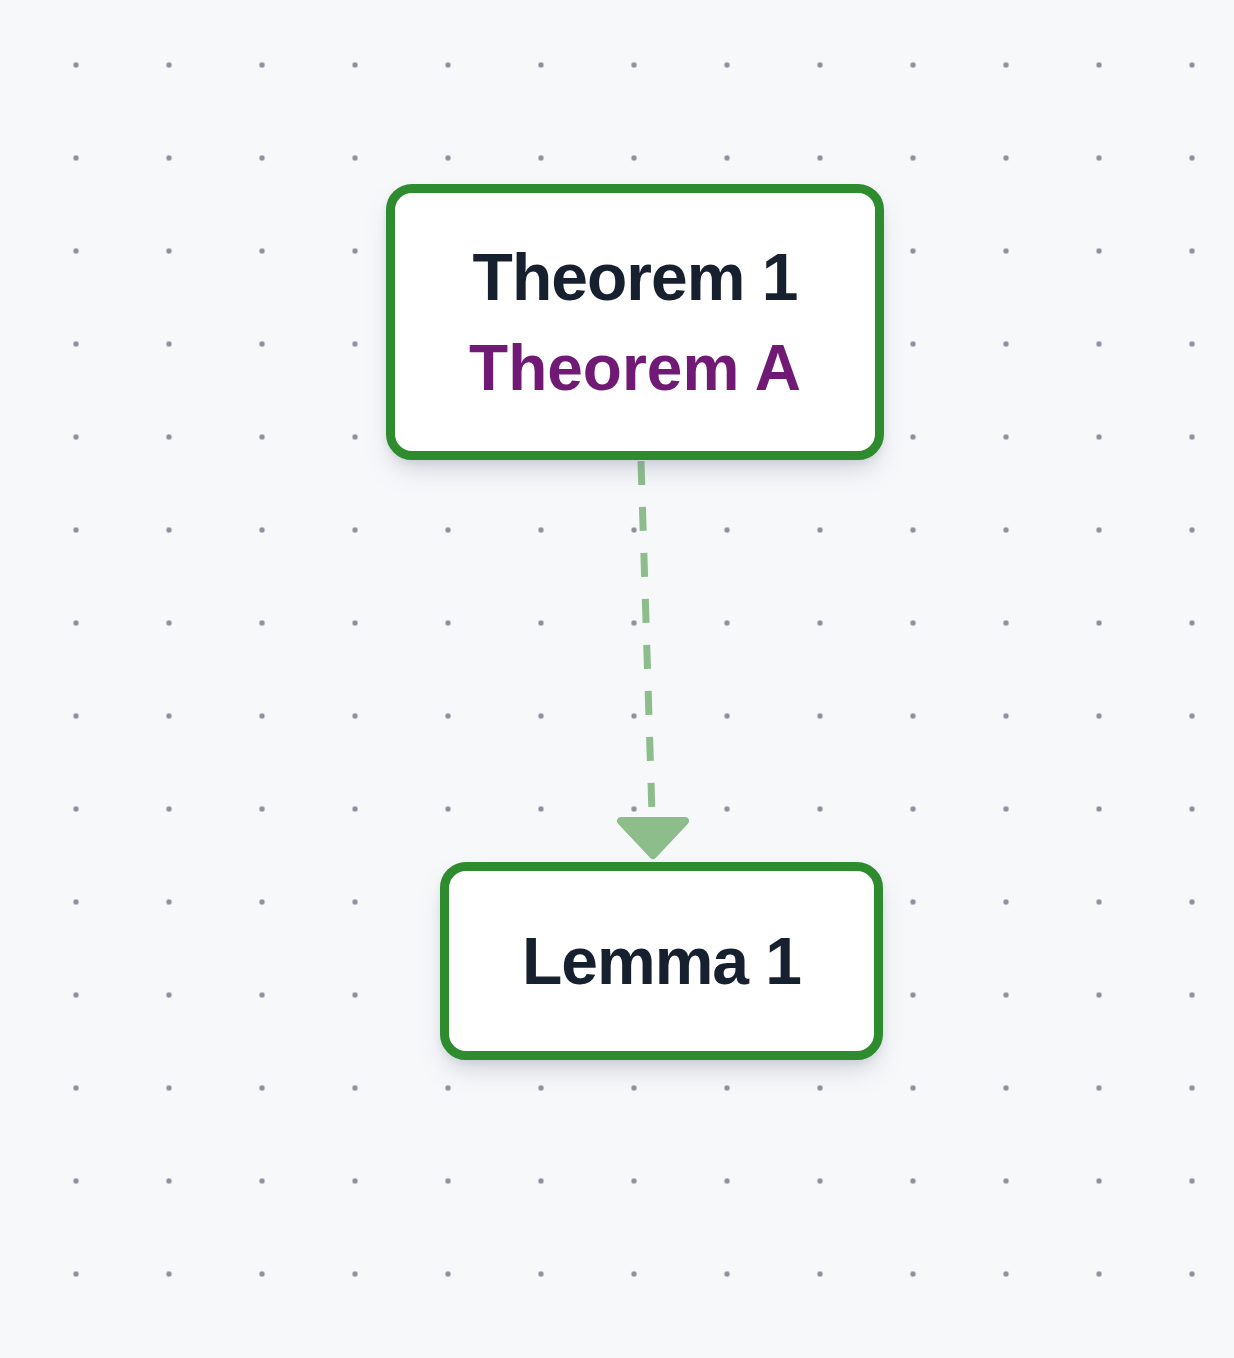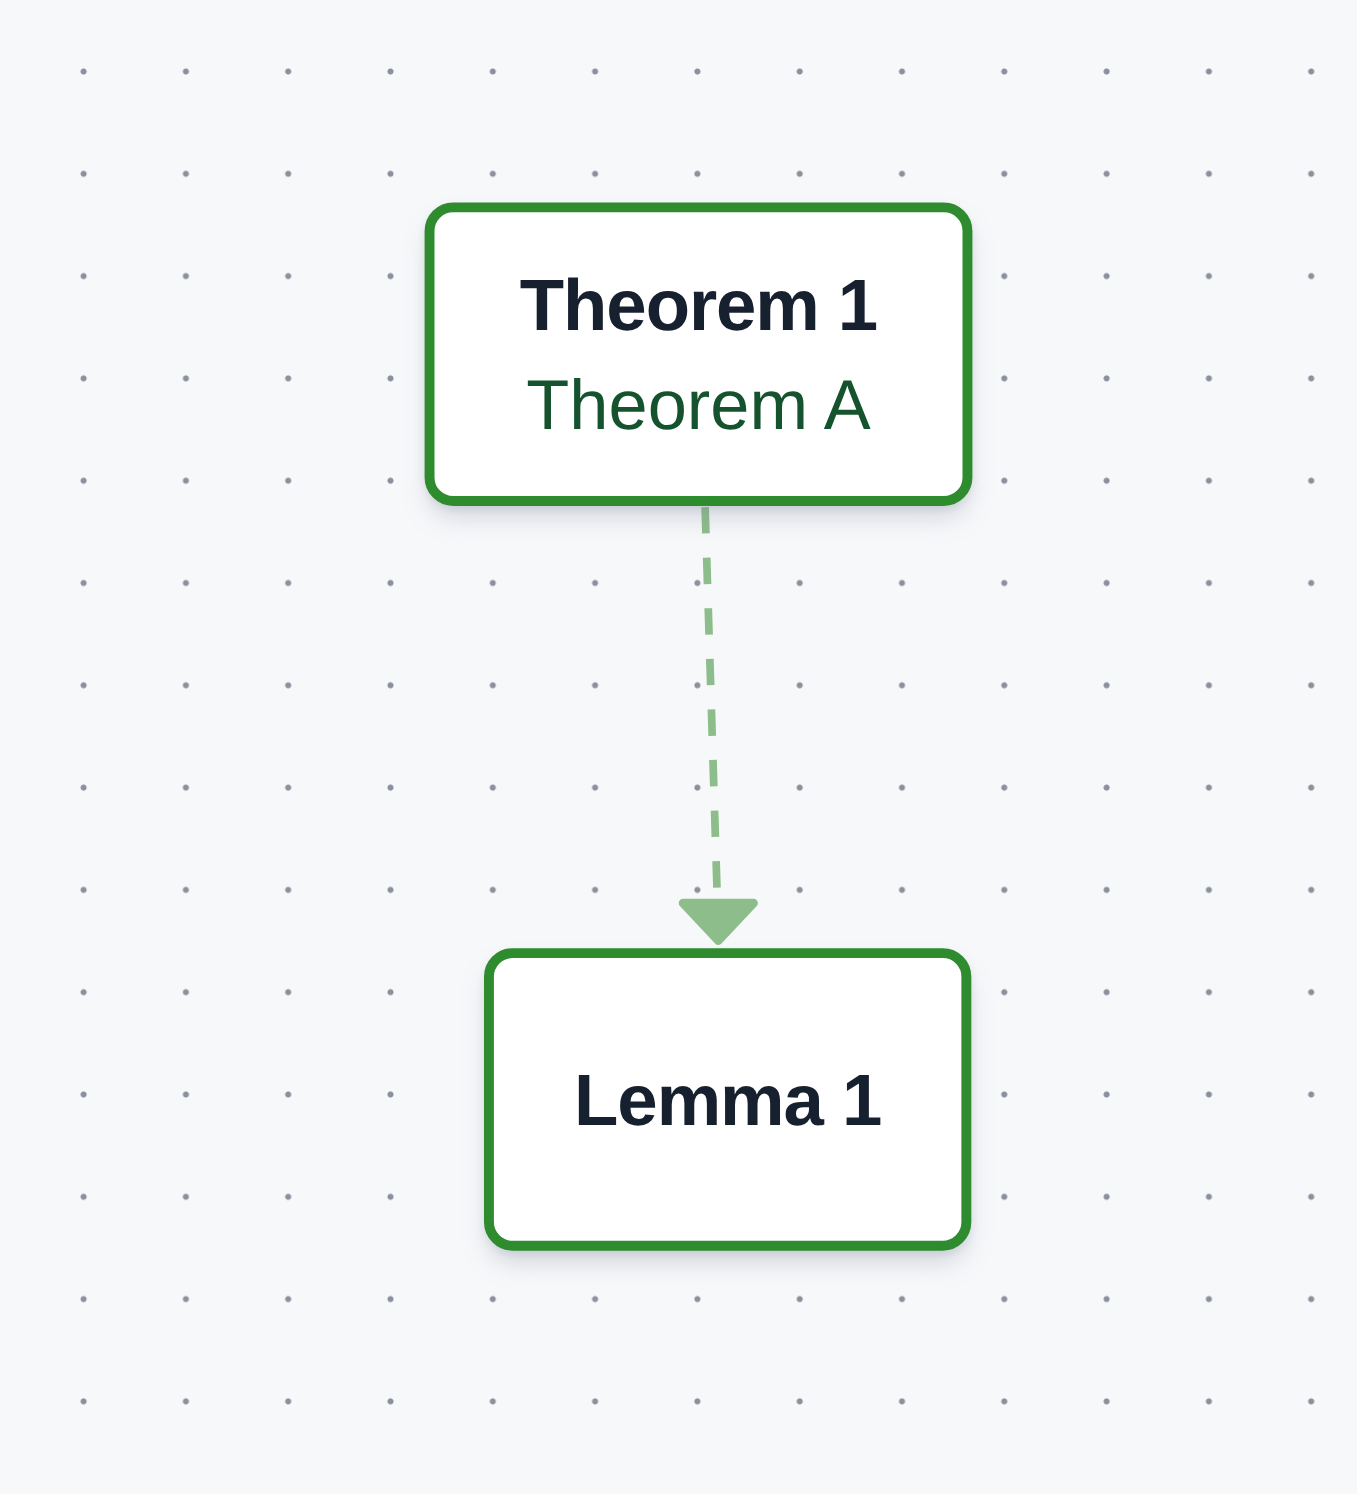--- a/index.html
+++ b/index.html
@@ -47,35 +47,35 @@
   .node-theorem {
     left: 386px;
     top: 184px;
     width: 498px;
     height: 276px;
   }
   .node-lemma {
     left: 440px;
     top: 862px;
     width: 443px;
-    height: 275px;
+    height: 198px;
   }
   .node-title {
     font-size: 66px;
     font-weight: 700;
     letter-spacing: -1px;
     line-height: 1;
     color: #17202e;
     white-space: nowrap;
   }
   .node-subtitle {
     font-size: 64px;
-    font-weight: 400;
+    font-weight: 700;
     line-height: 1;
-    color: #14532d;
+    color: #701a75;
     white-space: nowrap;
   }
 </style>
 </head>
 <body>
 
 <div class="canvas">
 
   <svg class="edge-layer" width="1234" height="1358" viewBox="0 0 1234 1358">
     <path class="edge-path" d="M641,461 L652,814" fill="none" stroke="#8cbd8a" stroke-width="7" stroke-dasharray="24 22"></path>

